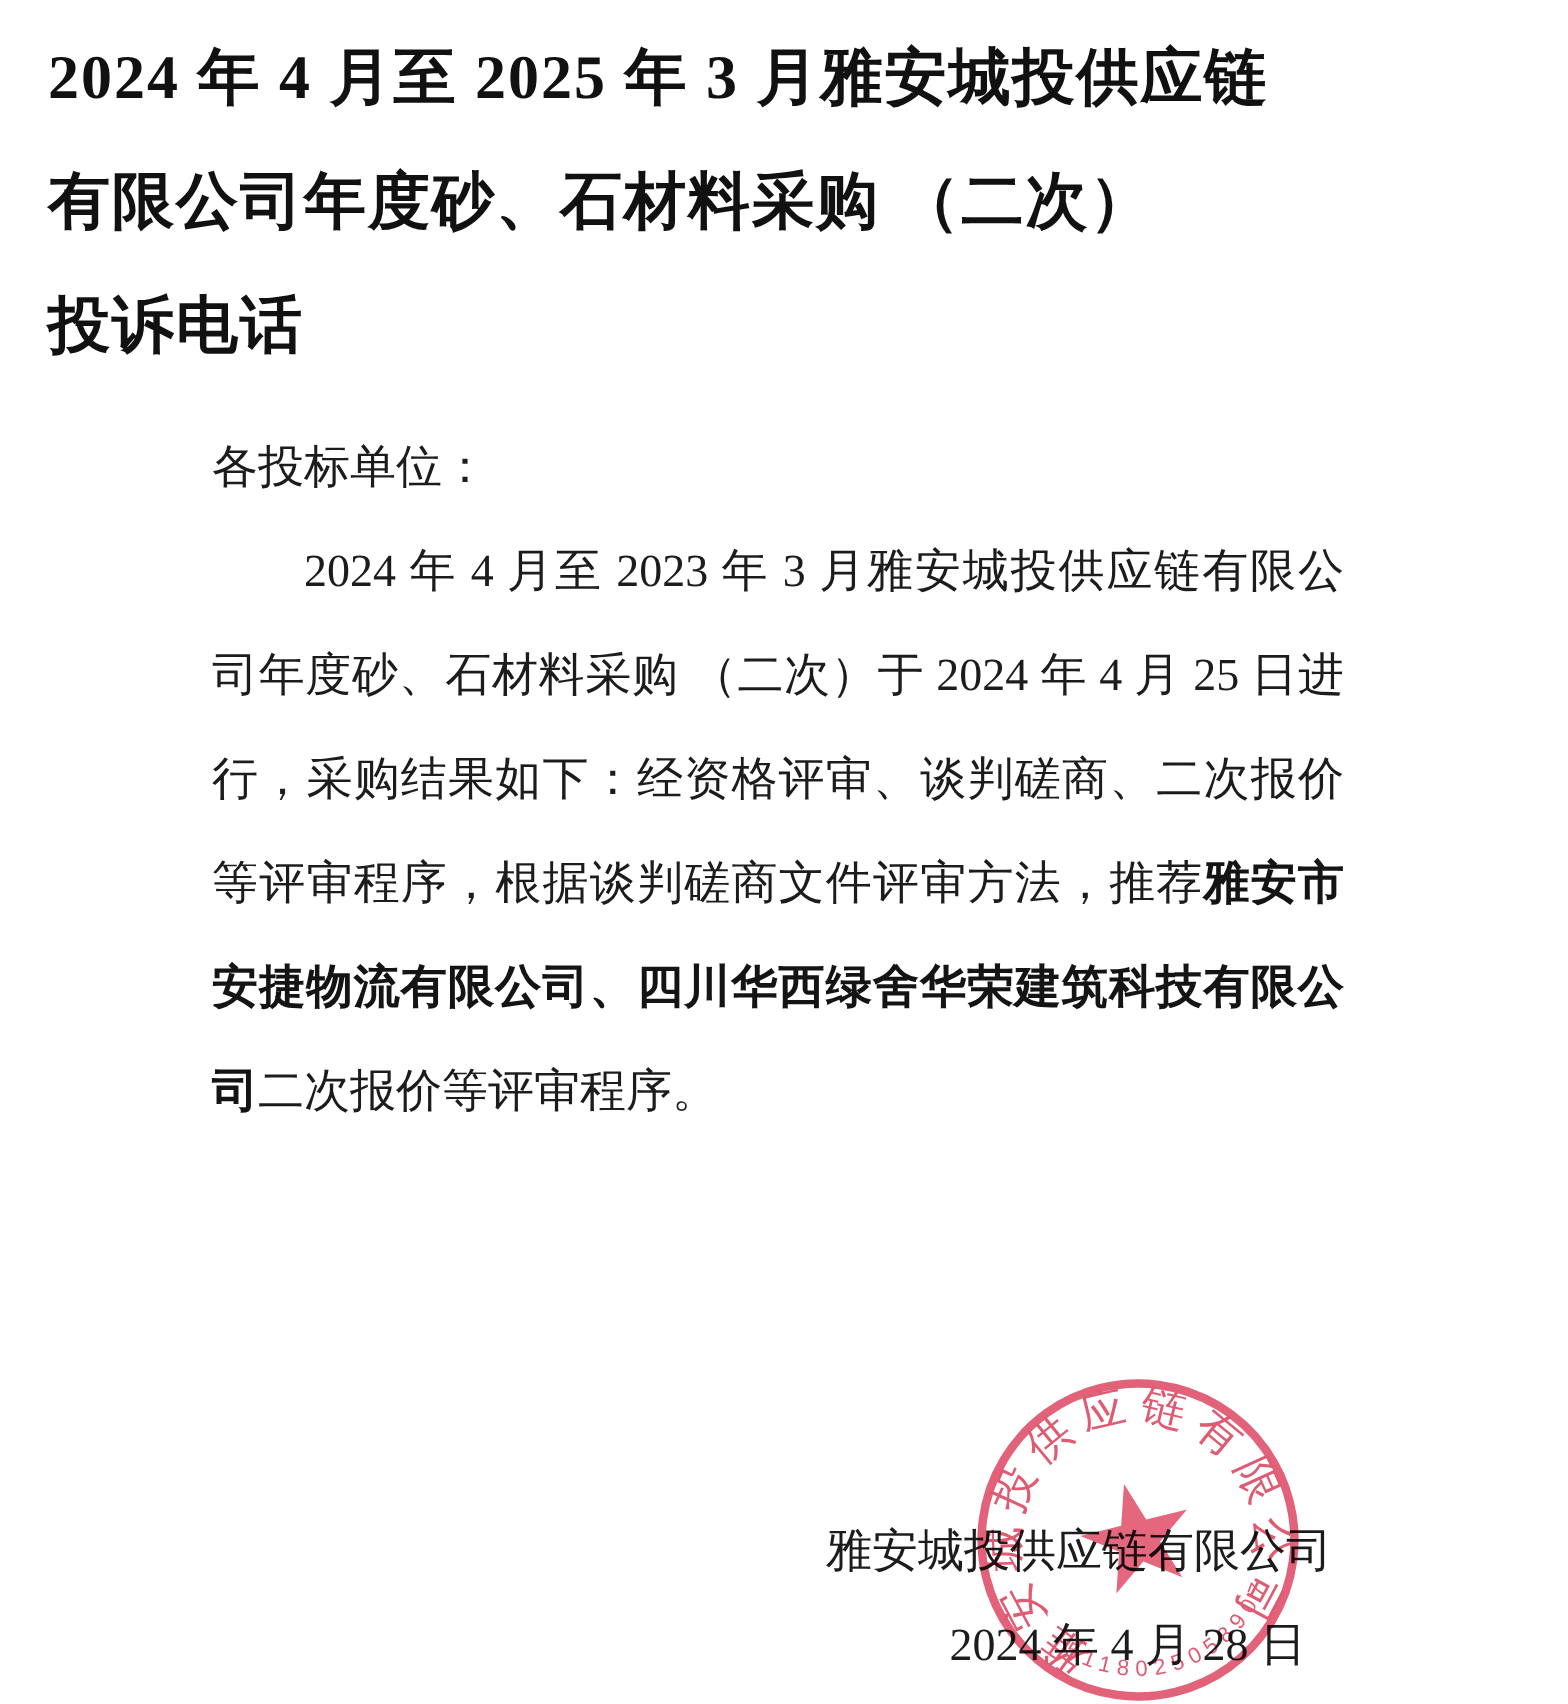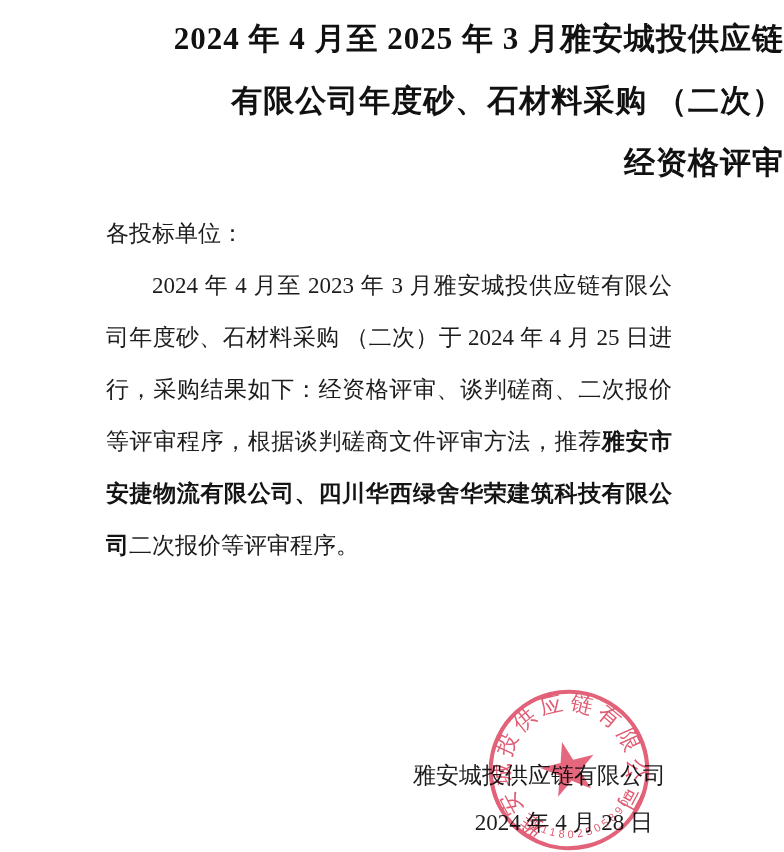--- a/index.html
+++ b/index.html
@@ -11,26 +11,27 @@
     font-family: "Liberation Serif", "DejaVu Serif", serif;
     overflow: hidden;
   }
   .page {
     position: relative;
     width: 784px;
     height: 852px;
   }
   .title {
     margin-top: 8px;
-    text-align: right;
+    text-align: left;
     font-size: 31px;
     font-weight: 700;
     line-height: 62px;
     letter-spacing: 1px;
     color: #111;
+    padding-left: 24px;
   }
   .body-block {
     margin: 14px 112px 0 106px;
     font-size: 23px;
     line-height: 52px;
     text-align: justify;
     text-align-last: left;
     color: #1c1c1c;
   }
   .salutation { text-indent: 0; }
@@ -73,21 +74,21 @@
   }
 </style>
 </head>
 <body>
 
 <div class="page">
 
   <div class="title">
     <div>2024 年 4 月至 2025 年 3 月雅安城投供应链</div>
     <div>有限公司年度砂、石材料采购 （二次）</div>
-    <div>经资格评审</div>
+    <div>投诉电话</div>
   </div>
 
   <div class="body-block">
     <div class="salutation">各投标单位：</div>
     <p class="para"><span>2024 年 4 月至 2023 年 3 月雅安城投供应链有限公司年度砂、石材料采购 （二次）于 2024 年 4 月 25 日进行，采购结果如下：经资格评审、谈判磋商、二次报价等评审程序，根据谈判磋商文件评审方法，推荐</span><span class="em">雅安市安捷物流有限公司、四川华西绿舍华荣建筑科技有限公司</span><span>二次报价等评审程序。</span></p>
   </div>
 
   <div class="signature">
     <div>雅安城投供应链有限公司</div>
     <div class="sig-date">2024 年 4 月 28 日</div>

